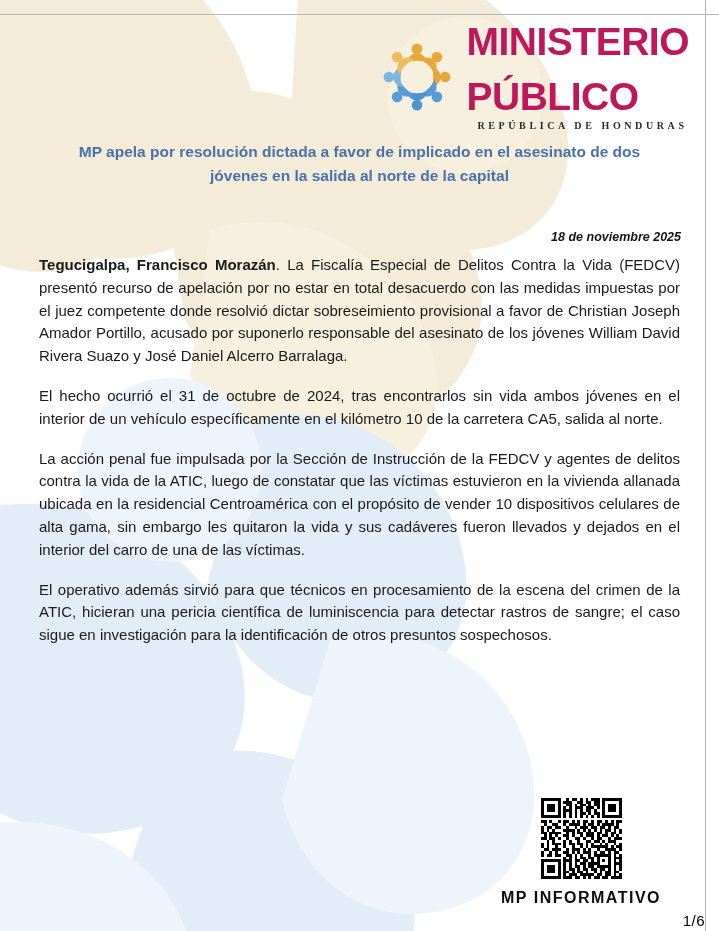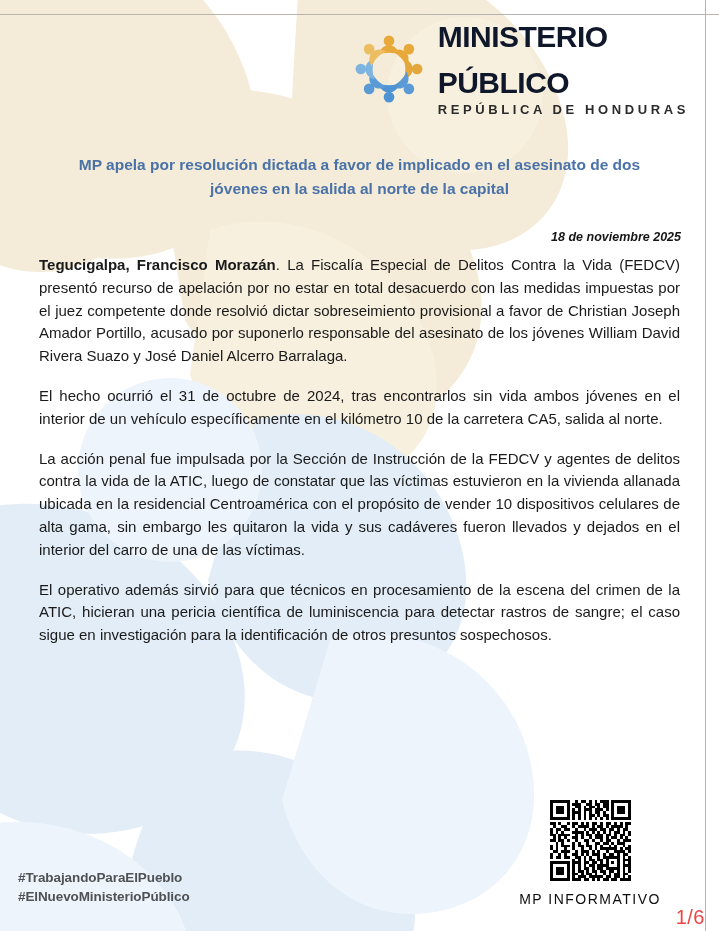--- a/index.html
+++ b/index.html
@@ -77,39 +77,40 @@
     flex: 0 0 auto;
   }
   #wordmark {
     display: flex;
     flex-direction: column;
     line-height: 1;
   }
   .wordmark-line {
     font-family: "Liberation Sans", sans-serif;
     font-weight: bold;
-    font-size: 30px;
+    font-size: 39px;
     letter-spacing: -0.5px;
-    color: #0f172a;
+    color: #be185d;
   }
   .wordmark-line.second { margin-top: 16px; }
   .wordmark-sub {
-    font-family: Liberation Sans, sans-serif;
-    font-weight: bold;
-    font-size: 13px;
+    font-family: Liberation Serif, serif;
+    font-weight: bold;
+    font-size: 10px;
     letter-spacing: 3.6px;
     color: #2b2b2b;
     margin-top: 5px;
+    margin-left: 11px;
   }
 
   
   #headline {
     position: absolute;
     left: 52px;
-    top: 143px;
+    top: 130px;
     width: 615px;
     text-align: center;
     font-size: 15.5px;
     font-weight: bold;
     line-height: 1.5;
     color: #4a72a8;
   }
 
   
   #dateline {
@@ -161,32 +162,32 @@
     align-items: center;
   }
   #qr-code {
     width: 81px;
     height: 81px;
     background: #ffffff;
     display: block;
   }
   #informativo {
     margin-top: 10px;
-    font-size: 14px;
-    font-weight: normal;
+    font-size: 16px;
+    font-weight: bold;
     letter-spacing: 1.5px;
     color: #0d0d0d;
     white-space: nowrap;
   }
   #page-indicator {
     position: absolute;
     right: 14px;
     bottom: 2px;
-    font-size: 20px;
-    color: #ef4444;
+    font-size: 15px;
+    color: #000000;
     letter-spacing: 0.5px;
   }
 </style>
 </head>
 <body>
 
 <div id="page">
 
   <svg id="watermark-layer" viewBox="0 0 719 931" preserveAspectRatio="none" aria-hidden="true">
     <defs>
@@ -284,24 +285,20 @@
 
     <div id="dateline">18 de noviembre 2025</div>
 
     <div id="body-copy">
       <p class="para"><b>Tegucigalpa, Francisco Morazán</b><span>. La Fiscalía Especial de Delitos Contra la Vida (FEDCV) presentó recurso de apelación por no estar en total desacuerdo con las medidas impuestas por el juez competente donde resolvió dictar sobreseimiento provisional a favor de Christian Joseph Amador Portillo, acusado por suponerlo responsable del asesinato de los jóvenes William David Rivera Suazo y José Daniel Alcerro Barralaga.</span></p>
       <p class="para">El hecho ocurrió el 31 de octubre de 2024, tras encontrarlos sin vida ambos jóvenes en el interior de un vehículo específicamente en el kilómetro 10 de la carretera CA5, salida al norte.</p>
       <p class="para">La acción penal fue impulsada por la Sección de Instrucción de la FEDCV y agentes de delitos contra la vida de la ATIC, luego de constatar que las víctimas estuvieron en la vivienda allanada ubicada en la residencial Centroamérica con el propósito de vender 10 dispositivos celulares de alta gama, sin embargo les quitaron la vida y sus cadáveres fueron llevados y dejados en el interior del carro de una de las víctimas.</p>
       <p class="para">El operativo además sirvió para que técnicos en procesamiento de la escena del crimen de la ATIC, hicieran una pericia científica de luminiscencia para detectar rastros de sangre; el caso sigue en investigación para la identificación de otros presuntos sospechosos.</p>
     </div>
 
-    <div id="hashtags">
-      <div>#TrabajandoParaElPueblo</div>
-      <div>#ElNuevoMinisterioPúblico</div>
-    </div>
 
     <div id="qr-block">
       <svg id="qr-code" viewBox="0 0 29 29" shape-rendering="crispEdges" aria-hidden="true">
         <rect width="29" height="29" fill="#ffffff"></rect>
         <g fill="#000000">
 
           <path d="M0 0h7v1H0zM0 1h1v5H0zM6 1h1v5H6zM0 6h7v1H0zM2 2h3v3H2z"></path>
 
           <path d="M22 0h7v1h-7zM22 1h1v5h-1zM28 1h1v5h-1zM22 6h7v1h-7zM24 2h3v3h-3z"></path>
 

